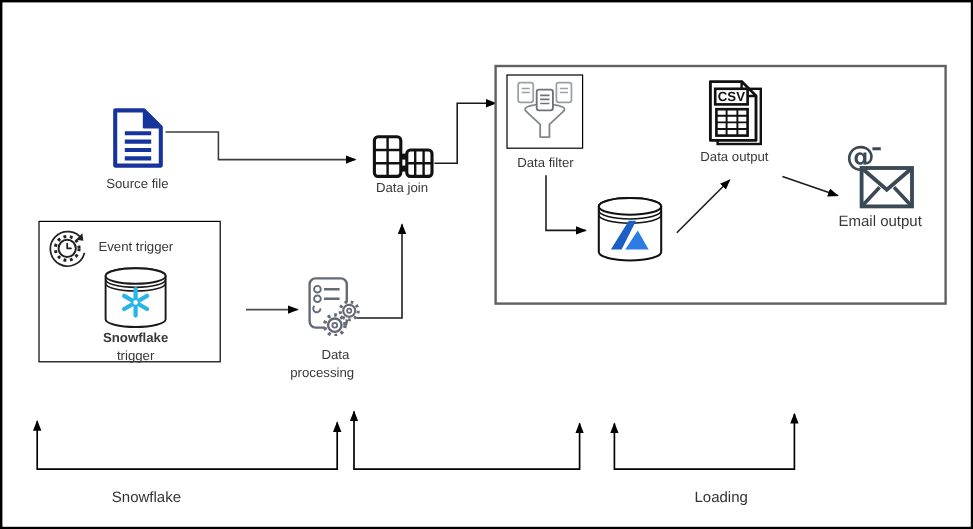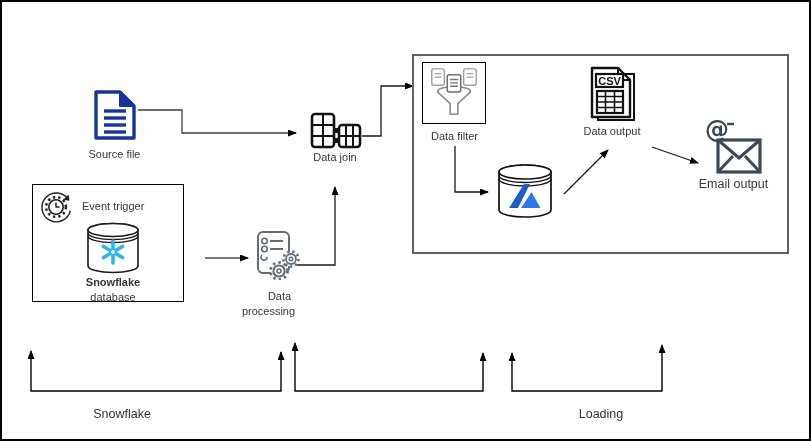--- a/index.html
+++ b/index.html
@@ -92,21 +92,21 @@
     <ellipse cx="27" cy="9" rx="25" ry="6.5" fill="#fff" stroke="#1a1a1a" stroke-width="1.6"></ellipse>
     <path d="M2,12 A25,6.5 0 0 0 52,12 M2,15 A25,6.5 0 0 0 52,15" fill="none" stroke="#1a1a1a" stroke-width="1.3"></path>
     <g stroke="#29B5E8" stroke-width="3.6" stroke-linecap="round">
       <line x1="27" y1="20" x2="27" y2="42"></line>
       <line x1="17.5" y1="25.5" x2="36.5" y2="36.5"></line>
       <line x1="17.5" y1="36.5" x2="36.5" y2="25.5"></line>
     </g>
     <circle cx="27" cy="31" r="2.6" fill="#fff" stroke="#29B5E8" stroke-width="1.4"></circle>
   </svg>
   <div class="abs lbl" style="left:66px;top:274px;width:90px;font-weight:bold;">Snowflake</div>
-  <div class="abs lbl" style="left:66px;top:289px;width:90px;">database</div>
+  <div class="abs lbl" style="left:66px;top:289px;width:90px;">trigger</div>
 
   <svg class="abs" style="left:308px;top:110px;" width="52" height="38" viewBox="0 0 52 38">
     <rect x="2" y="2" width="22" height="33" rx="3" fill="#fff" stroke="#111" stroke-width="2.6"></rect>
     <line x1="13" y1="2" x2="13" y2="35" stroke="#111" stroke-width="2"></line>
     <line x1="2" y1="13" x2="24" y2="13" stroke="#111" stroke-width="2"></line>
     <line x1="2" y1="24" x2="24" y2="24" stroke="#111" stroke-width="2"></line>
     <rect x="29" y="13" width="21" height="22" rx="3" fill="#fff" stroke="#111" stroke-width="2.6"></rect>
     <line x1="36" y1="13" x2="36" y2="35" stroke="#111" stroke-width="2"></line>
     <line x1="43" y1="13" x2="43" y2="35" stroke="#111" stroke-width="2"></line>
     <line x1="29" y1="24" x2="50" y2="24" stroke="#111" stroke-width="2"></line>

